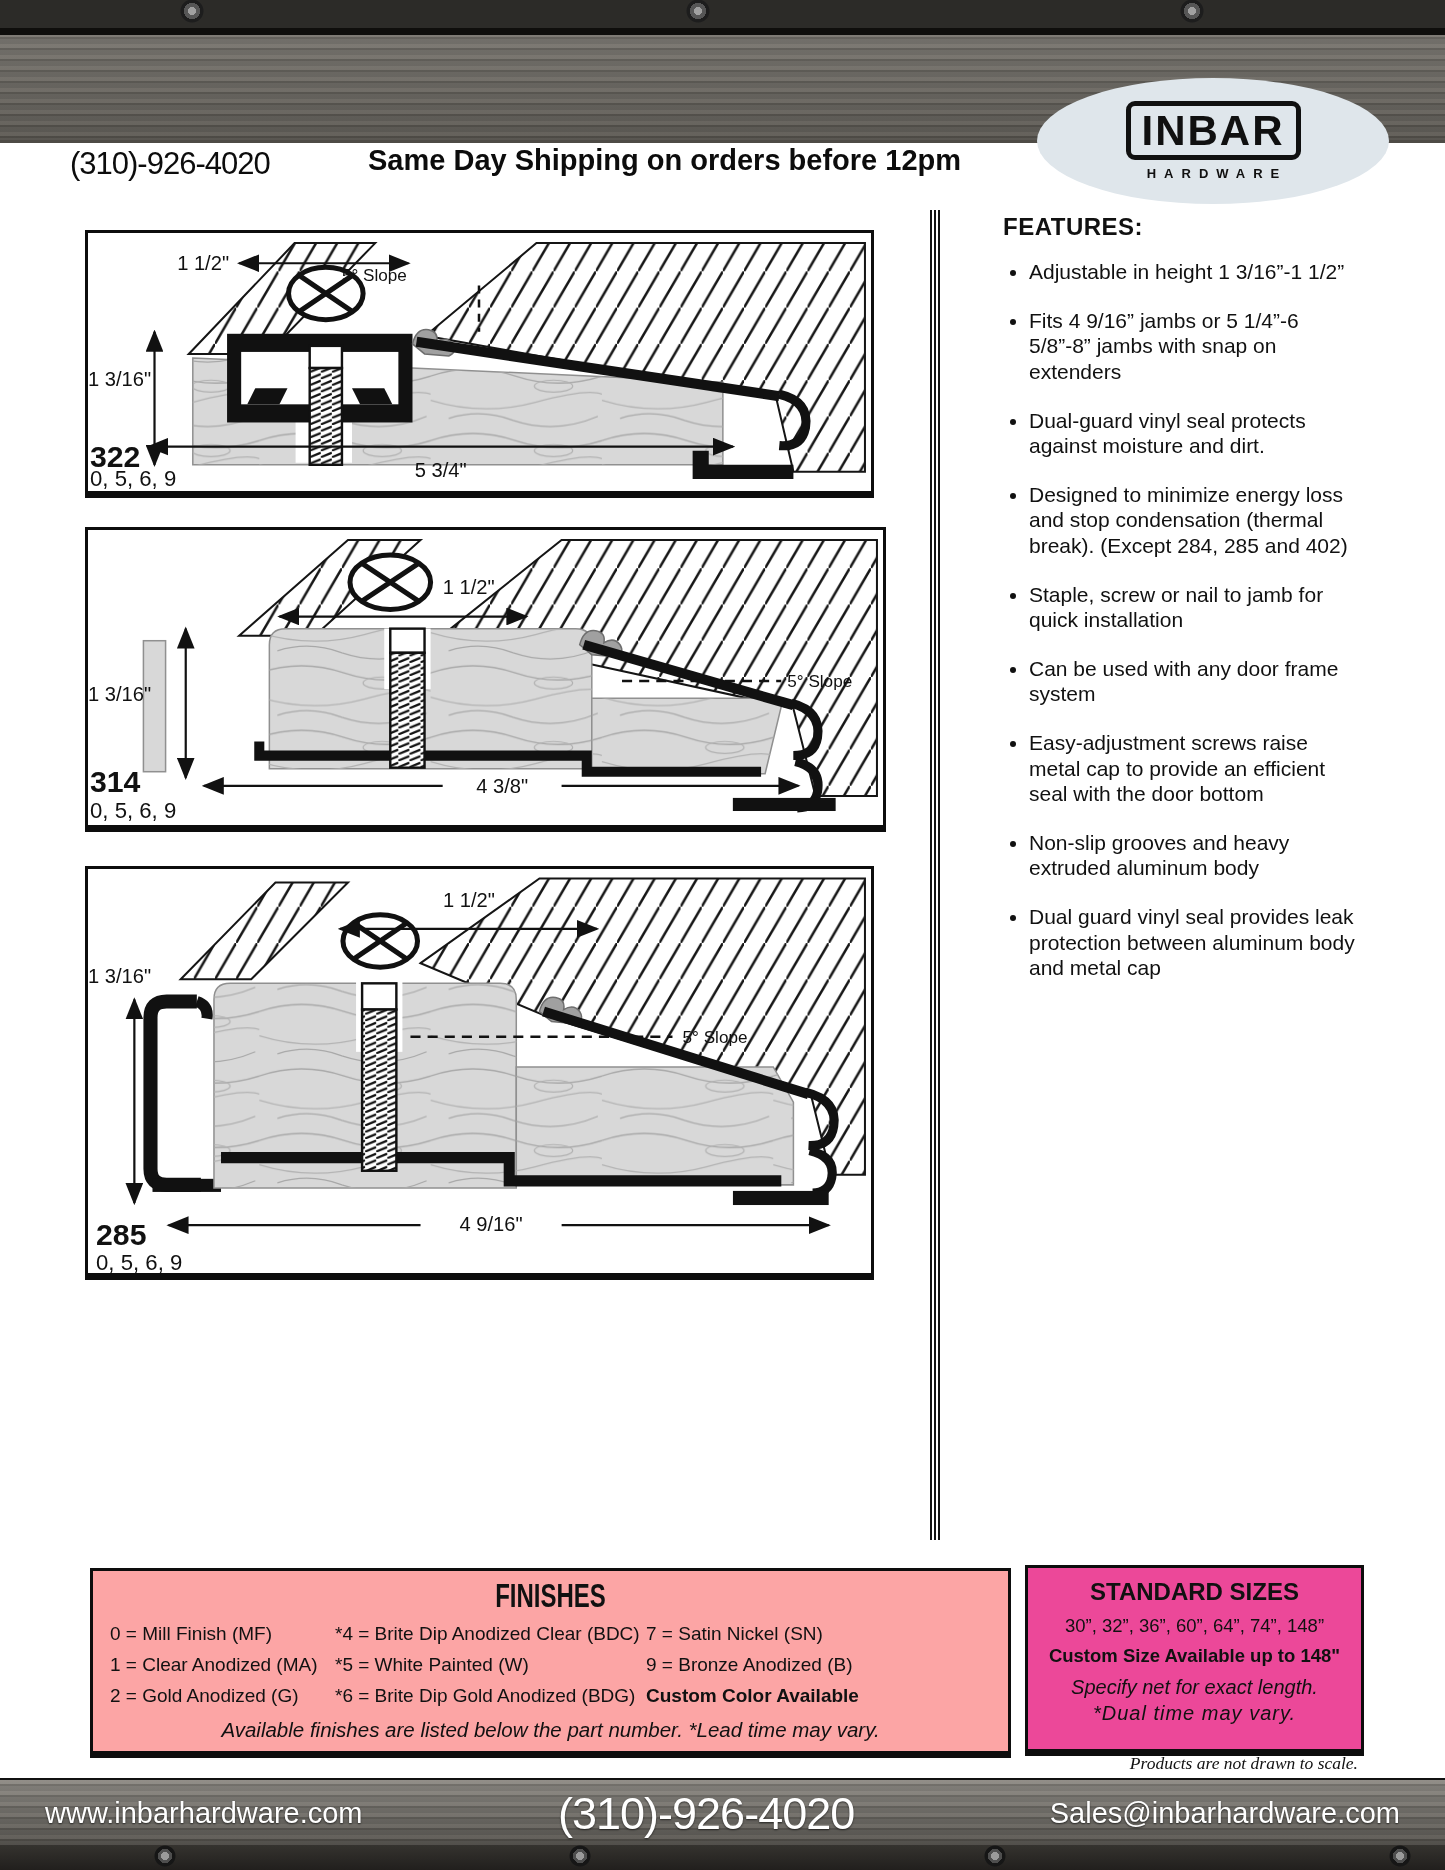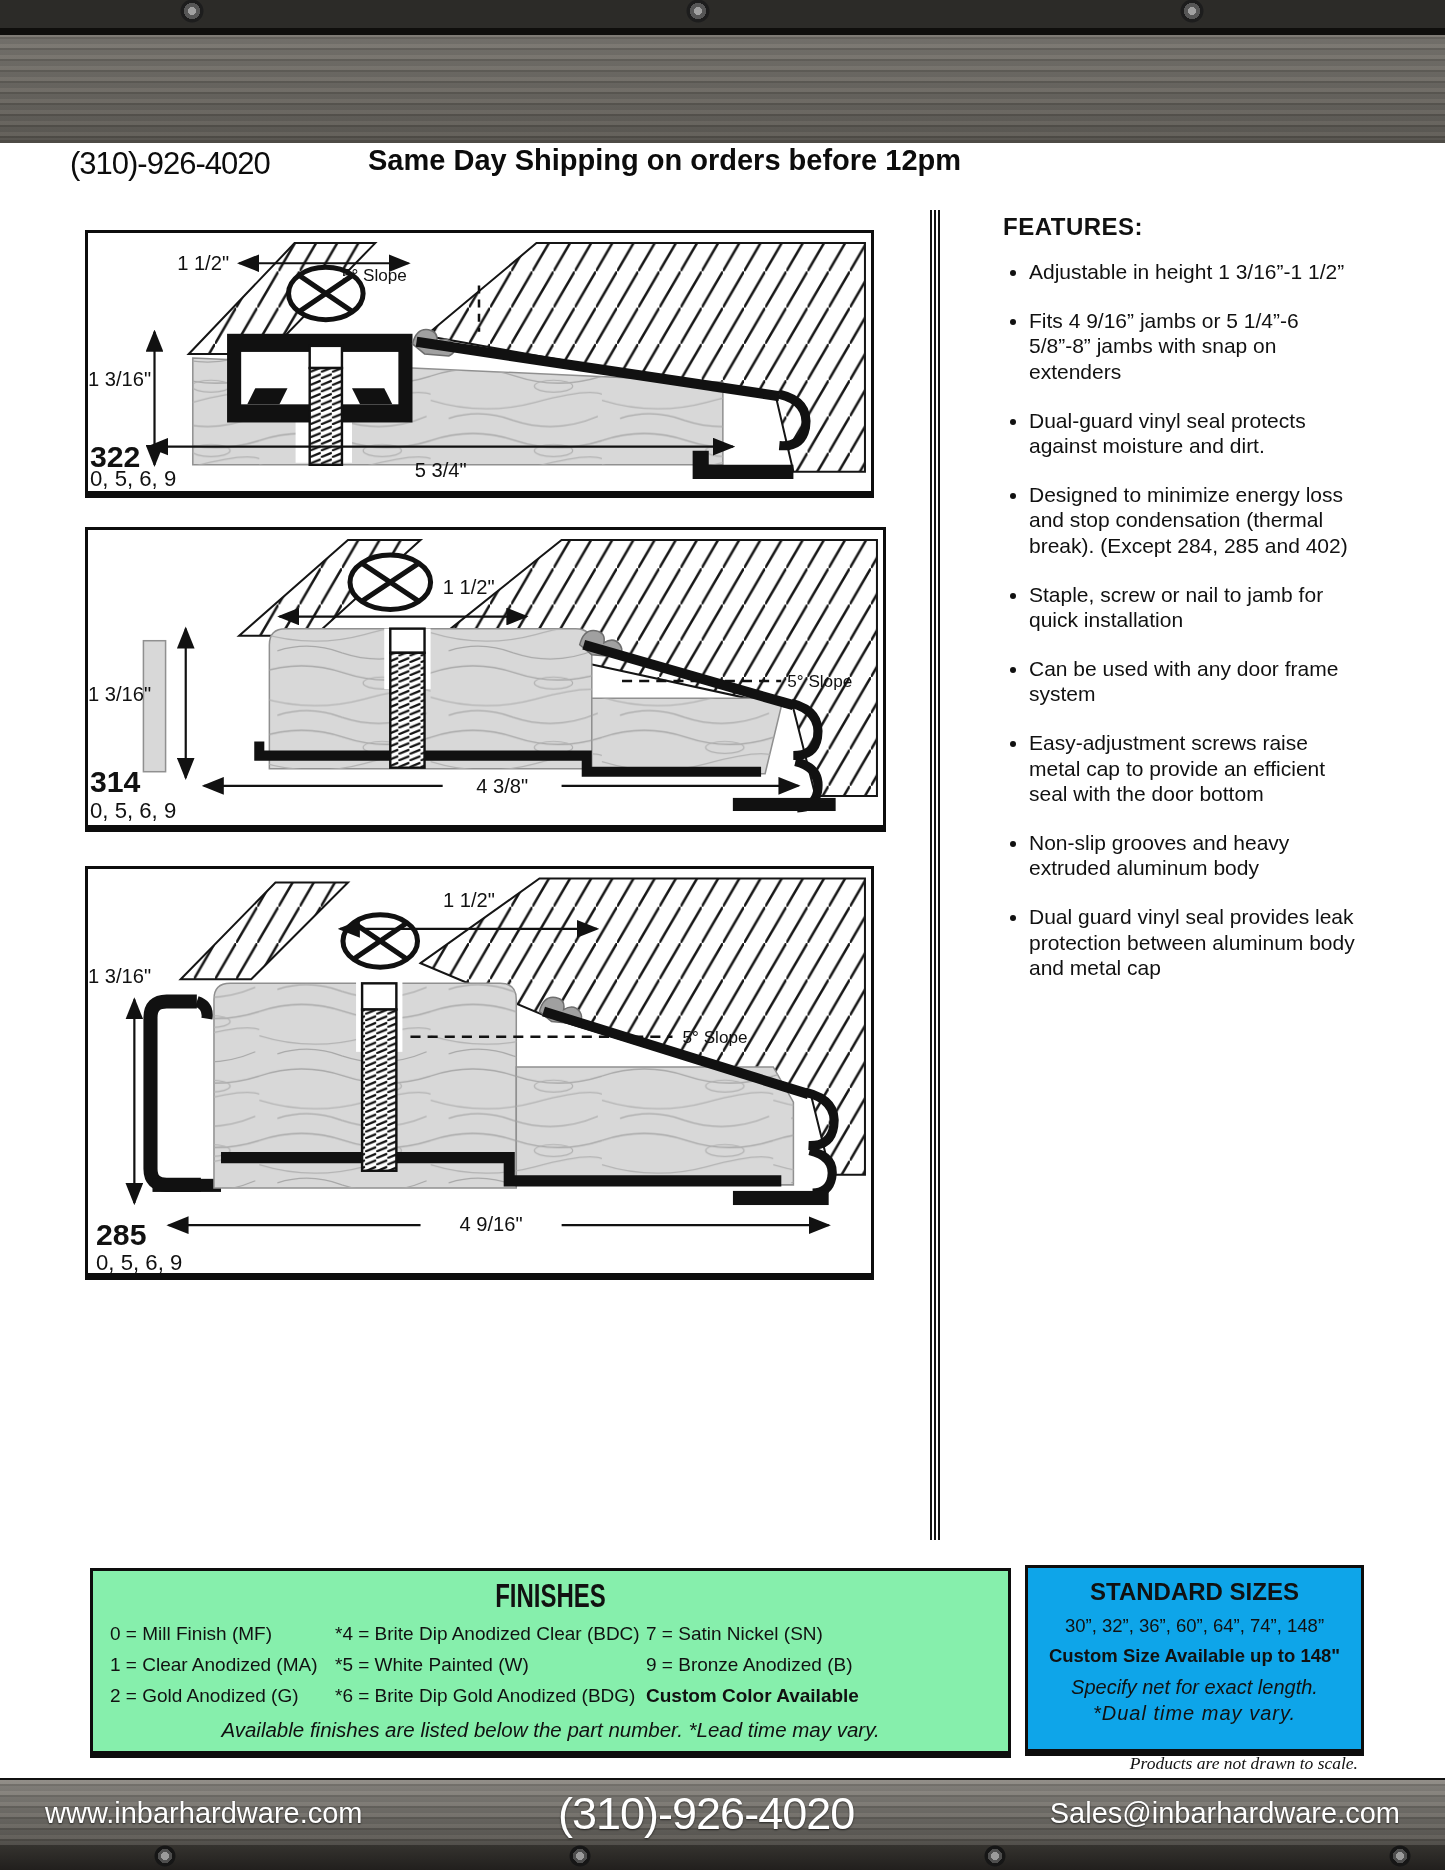--- a/index.html
+++ b/index.html
@@ -42,30 +42,30 @@
     background:linear-gradient(90deg,#111 0 2px,#fff 2px 4px,#111 4px 6px,#fff 6px 8px,#111 8px 10px);}
 
   
   .features{position:absolute;left:1003px;top:213px;width:362px;}
   .features h2{margin:0 0 18px 0;font-size:24px;letter-spacing:.5px;}
   .features ul{margin:0;padding-left:26px;display:flex;flex-direction:column;gap:24px;}
   .features li{font-size:21px;line-height:1.2;}
 
   
   .finishes-box{position:absolute;left:90px;top:1568px;width:915px;height:180px;border:3px solid #0d0d0d;
-    box-shadow:0 4px 0 #0d0d0d;background:#86efac;}
+    box-shadow:0 4px 0 #0d0d0d;background:#fca5a5;}
   .finishes-title{text-align:center;margin-top:8px;font-size:30px;font-weight:800;
     transform:scaleX(.8) scaleY(1.12);letter-spacing:0px;}
   .finishes-grid{display:grid;grid-template-columns:225px 311px 1fr;padding-left:17px;row-gap:9px;margin-top:10px;
     font-size:19px;}
   .finishes-grid .c3-custom{font-weight:bold;}
   .finishes-note{margin-top:11px;text-align:center;font-size:20.5px;font-style:italic;}
 
   .sizes-box{position:absolute;left:1025px;top:1565px;width:333px;height:181px;border:3px solid #0d0d0d;
-    box-shadow:0 4px 0 #0d0d0d;background:#0ea5e9;display:flex;flex-direction:column;align-items:center;}
+    box-shadow:0 4px 0 #0d0d0d;background:#ec4899;display:flex;flex-direction:column;align-items:center;}
   .sizes-title{margin-top:10px;font-size:24px;font-weight:bold;}
   .sizes-line{margin-top:9px;font-size:18.5px;}
   .sizes-custom{margin-top:8px;font-size:18.5px;font-weight:600;}
   .sizes-note1{margin-top:9px;font-size:20px;font-style:italic;}
   .sizes-note2{margin-top:3px;font-size:20px;font-style:italic;letter-spacing:1px;}
   .scale-note{position:absolute;left:1025px;top:1753px;width:333px;text-align:right;
     font-size:17.5px;font-style:italic;font-family:Liberation Serif, serif;}
 
   
   .footer-photo{position:absolute;left:0;top:1778px;width:1445px;height:67px;
@@ -109,20 +109,24 @@
     </defs>
   </svg>
 
   <div class="top-photo"></div>
 
   <div class="header-row">
     <div class="header-phone">(310)-926-4020</div>
     <div class="header-banner">Same Day Shipping on orders before 12pm</div>
   </div>
 
+  <div class="logo-oval">
+    <div class="logo-box">INBAR</div>
+    <div class="logo-sub">HARDWARE</div>
+  </div>
 
   <div class="draw-box box-322">
     <svg viewBox="0 0 777 252">
       <polygon points="100,118 205,8 285,8 178,118" fill="url(#hatch)" stroke="#151515" stroke-width="2"></polygon>
       <polygon points="335,100 445,8 771,8 771,235 700,235 683,162" fill="url(#hatch)" stroke="#151515" stroke-width="2"></polygon>
       <g>
         <polygon points="104,122 630,146 630,228 104,228" fill="#d8d8d8" stroke="#909090" stroke-width="1.5"></polygon>
         <polygon points="104,122 630,146 630,228 104,228" fill="url(#grain)"></polygon>
       </g>
       <rect x="206" y="118" width="56" height="108" fill="#ffffff"></rect>

